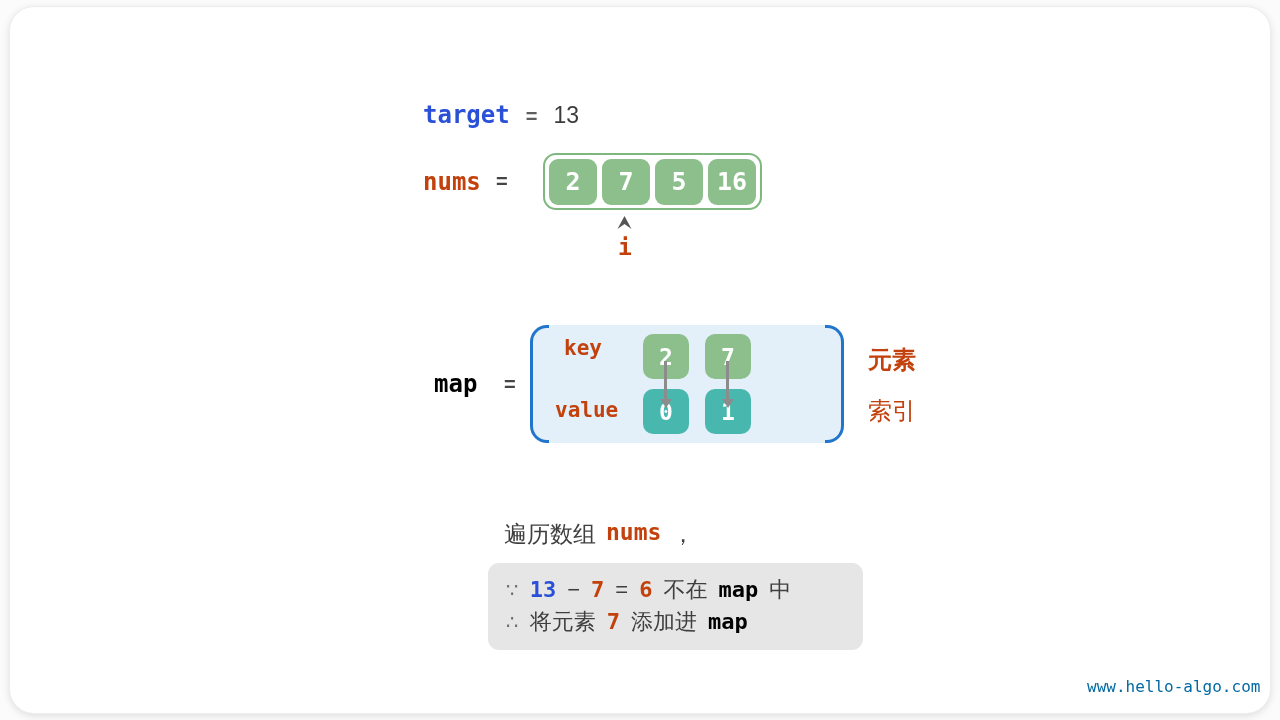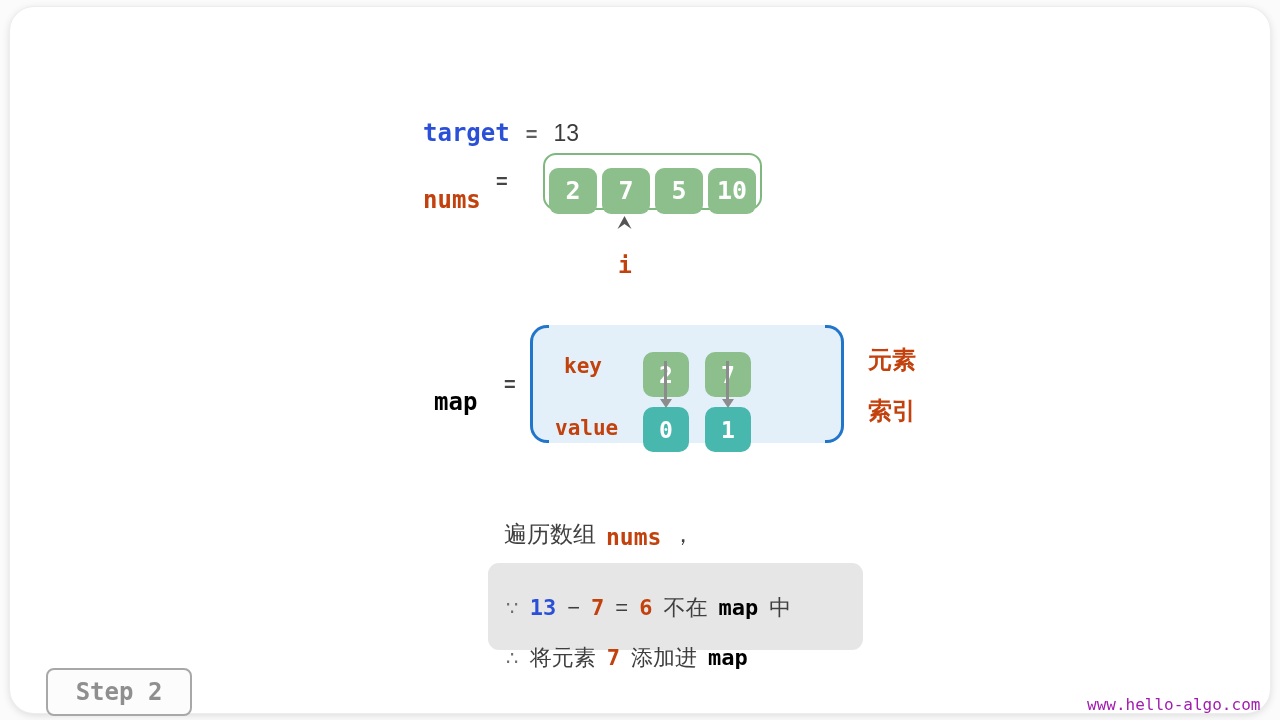--- a/index.html
+++ b/index.html
@@ -7,21 +7,21 @@
   .canvas{
     position:relative;width:1280px;height:720px;overflow:hidden;
     font-family:"Liberation Sans","DejaVu Sans",sans-serif;
     background:#fbfbfb;
   }
   .card{
     position:absolute;left:10px;top:7px;width:1260px;height:706px;
     background:#ffffff;border-radius:24px;
     box-shadow:0 0 0 1px #ededed, 0 2px 8px rgba(0,0,0,0.14);
   }
-  .mono{font-family:"DejaVu Sans Mono","Liberation Mono",monospace;margin-top:18px;}
+  .mono{font-family:"DejaVu Sans Mono","Liberation Mono",monospace;}
   .bold{font-weight:bold;}
   .royal{color:#2b50d8;}
   .azure{color:#000000;}
   .green-t{color:#c2410c;}
   .teal-t{color:#c2410c;}
   .dark{color:#3f3f3f;}
   .gray-sym{color:#6e6e6e;}
 
   
   .target-row{position:absolute;left:413px;top:94px;display:flex;align-items:baseline;}
@@ -70,63 +70,63 @@
   .kv-col2{left:175px;}
   .kv-arrow{position:absolute;width:3px;height:40px;background:#8c8c8c;top:36px;}
   .kv-arrow::after{
     content:'';position:absolute;bottom:-7px;left:-4.5px;
     border-left:6px solid transparent;border-right:6px solid transparent;
     border-top:9px solid #8c8c8c;
   }
   .arrow-col1{left:134px;}
   .arrow-col2{left:196px;}
   .element-label{position:absolute;left:858px;top:337px;font-size:24px;font-weight:bold;}
-  .index-label{position:absolute;left:858px;top:388px;font-size:24px;font-weight:bold;}
+  .index-label{position:absolute;left:858px;top:388px;font-size:24px;font-weight:normal;}
 
   
-  .caption-row{position:absolute;left:494px;top:512px;display:flex;align-items:flex-end;font-size:23px;}
+  .caption-row{position:absolute;left:494px;top:512px;display:flex;align-items:flex-start;font-size:23px;}
   .caption-code{font-size:23px;margin:0 10px;}
 
   
   .note-box{
     position:absolute;left:478px;top:556px;width:375px;height:87px;
     background:#e6e6e6;border-radius:11px;padding:11px 0 0 18px;
   }
   .note-line{display:flex;align-items:baseline;font-size:22px;line-height:32px;gap:11px;}
   .note-sym{font-size:20px;}
   .note-num{font-size:22px;}
 
   
   .step-badge{
     position:absolute;left:36px;top:643px;width:146px;height:48px;
     background:#fcfcfc;border:2px solid #a8a8a8;border-radius:8px;
     display:flex;align-items:center;justify-content:center;
     font-size:24px;font-weight:bold;color:#8f8f8f;
   }
-  .watermark{position:absolute;left:1077px;top:670px;font-size:16px;color:#a21caf;}
+  .watermark{position:absolute;left:1077px;top:670px;font-size:16px;color:#0369a1;}
 </style>
 </head>
 <body>
 
 <div class="canvas">
   <div class="card">
 
     <div class="target-row">
       <span class="mono bold royal target-label">target</span>
       <span class="eq-sign">=</span>
       <span class="target-value">13</span>
     </div>
 
     <span class="mono bold green-t nums-label">nums</span>
     <span class="nums-eq">=</span>
     <div class="array-box">
       <div class="array-cell mono">2</div>
       <div class="array-cell mono">7</div>
       <div class="array-cell mono">5</div>
-      <div class="array-cell mono">10</div>
+      <div class="array-cell mono">16</div>
     </div>
 
     <svg class="pointer-caret" width="17" height="15" viewBox="0 0 17 15">
       <path d="M1.5 14 L8.5 1 L15.5 14 L8.5 9 Z" fill="#555555"></path>
     </svg>
     <span class="mono bold green-t pointer-label">i</span>
 
     <span class="mono bold azure map-label">map</span>
     <span class="map-eq">=</span>
     <div class="map-box">
@@ -164,17 +164,16 @@
       </div>
       <div class="note-line">
         <span class="gray-sym note-sym">∴</span>
         <span class="dark">将元素</span>
         <span class="mono bold green-t note-num">7</span>
         <span class="dark">添加进</span>
         <span class="mono bold azure">map</span>
       </div>
     </div>
 
-    <div class="step-badge mono">Step 2</div>
     <div class="watermark mono">www.hello-algo.com</div>
 
   </div>
 </div>
 
 </body></html>

